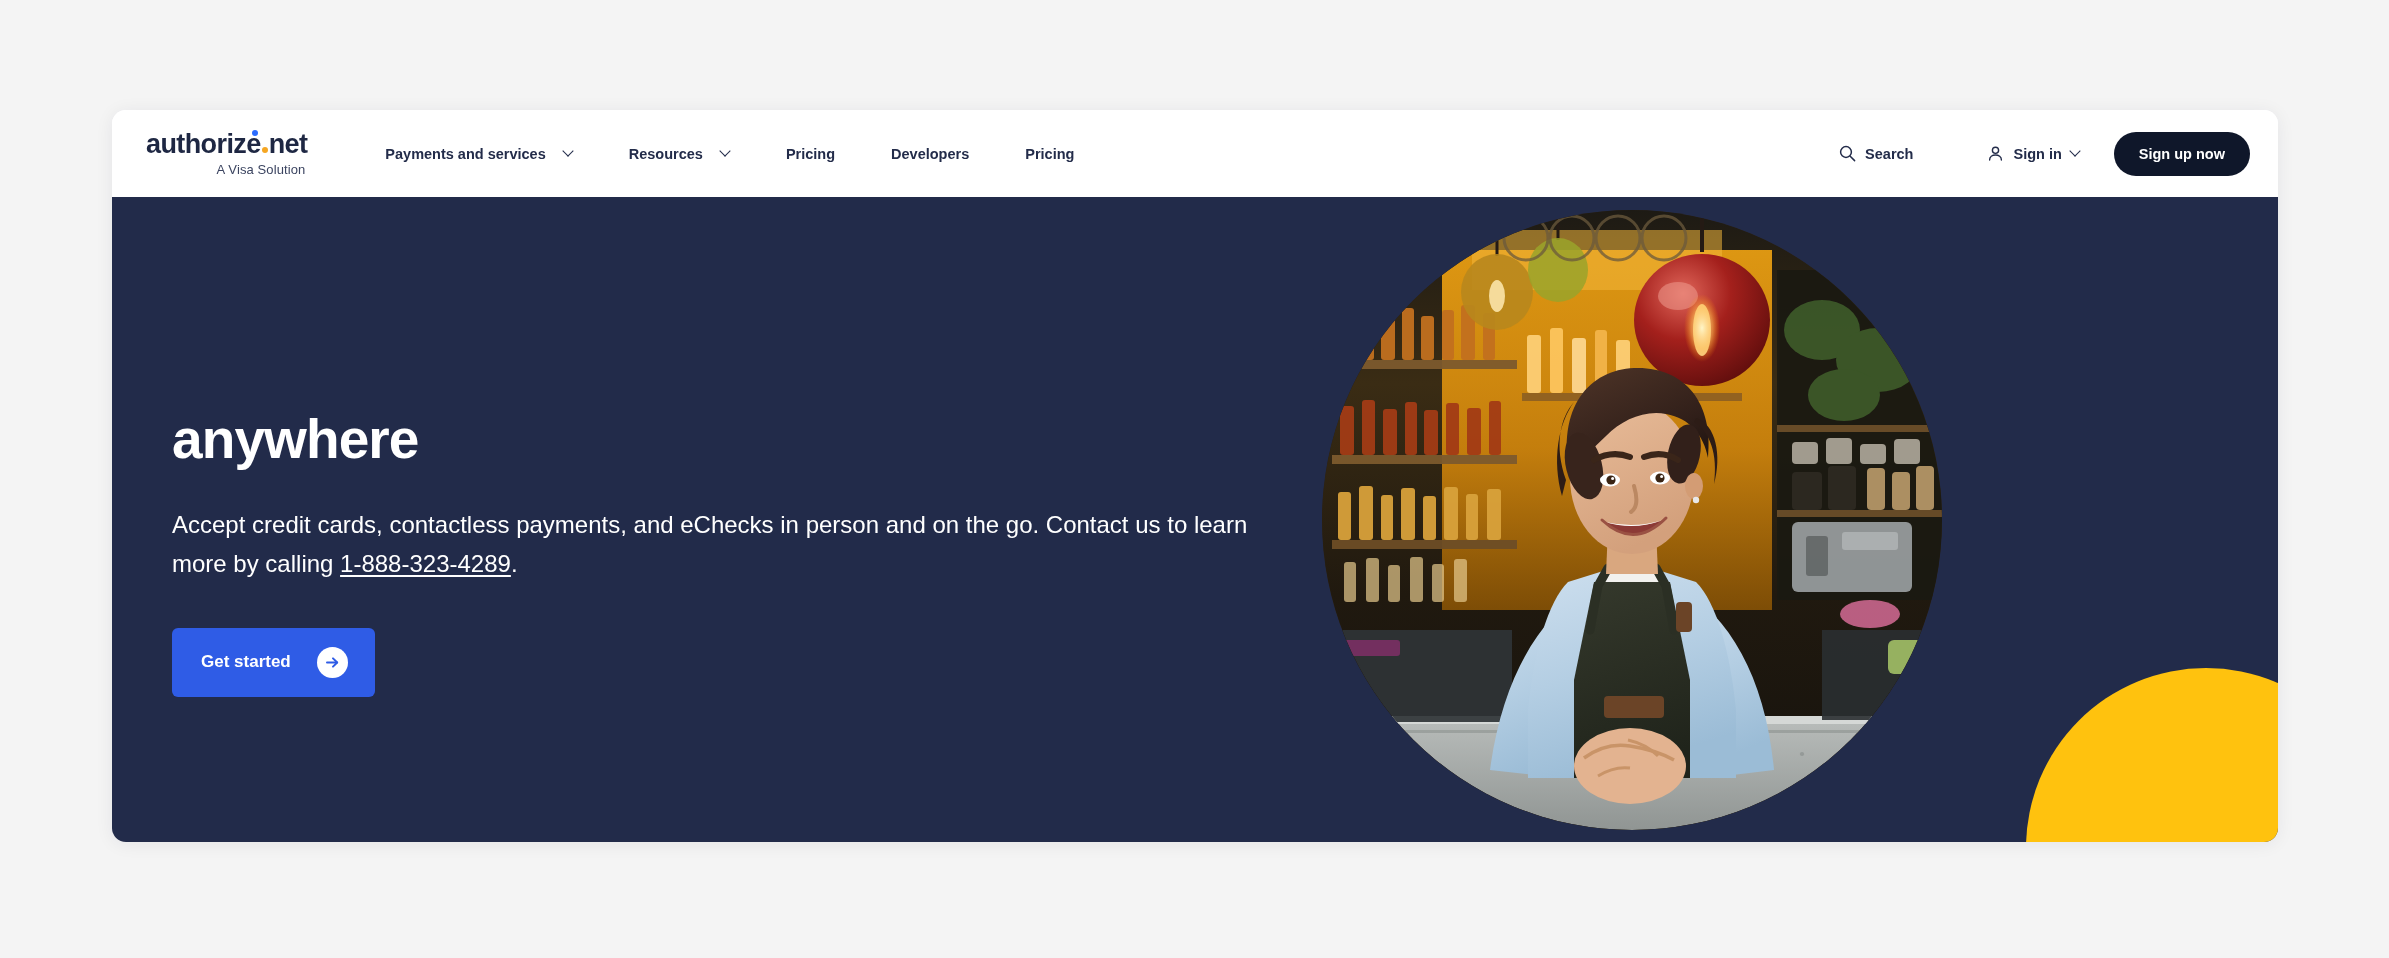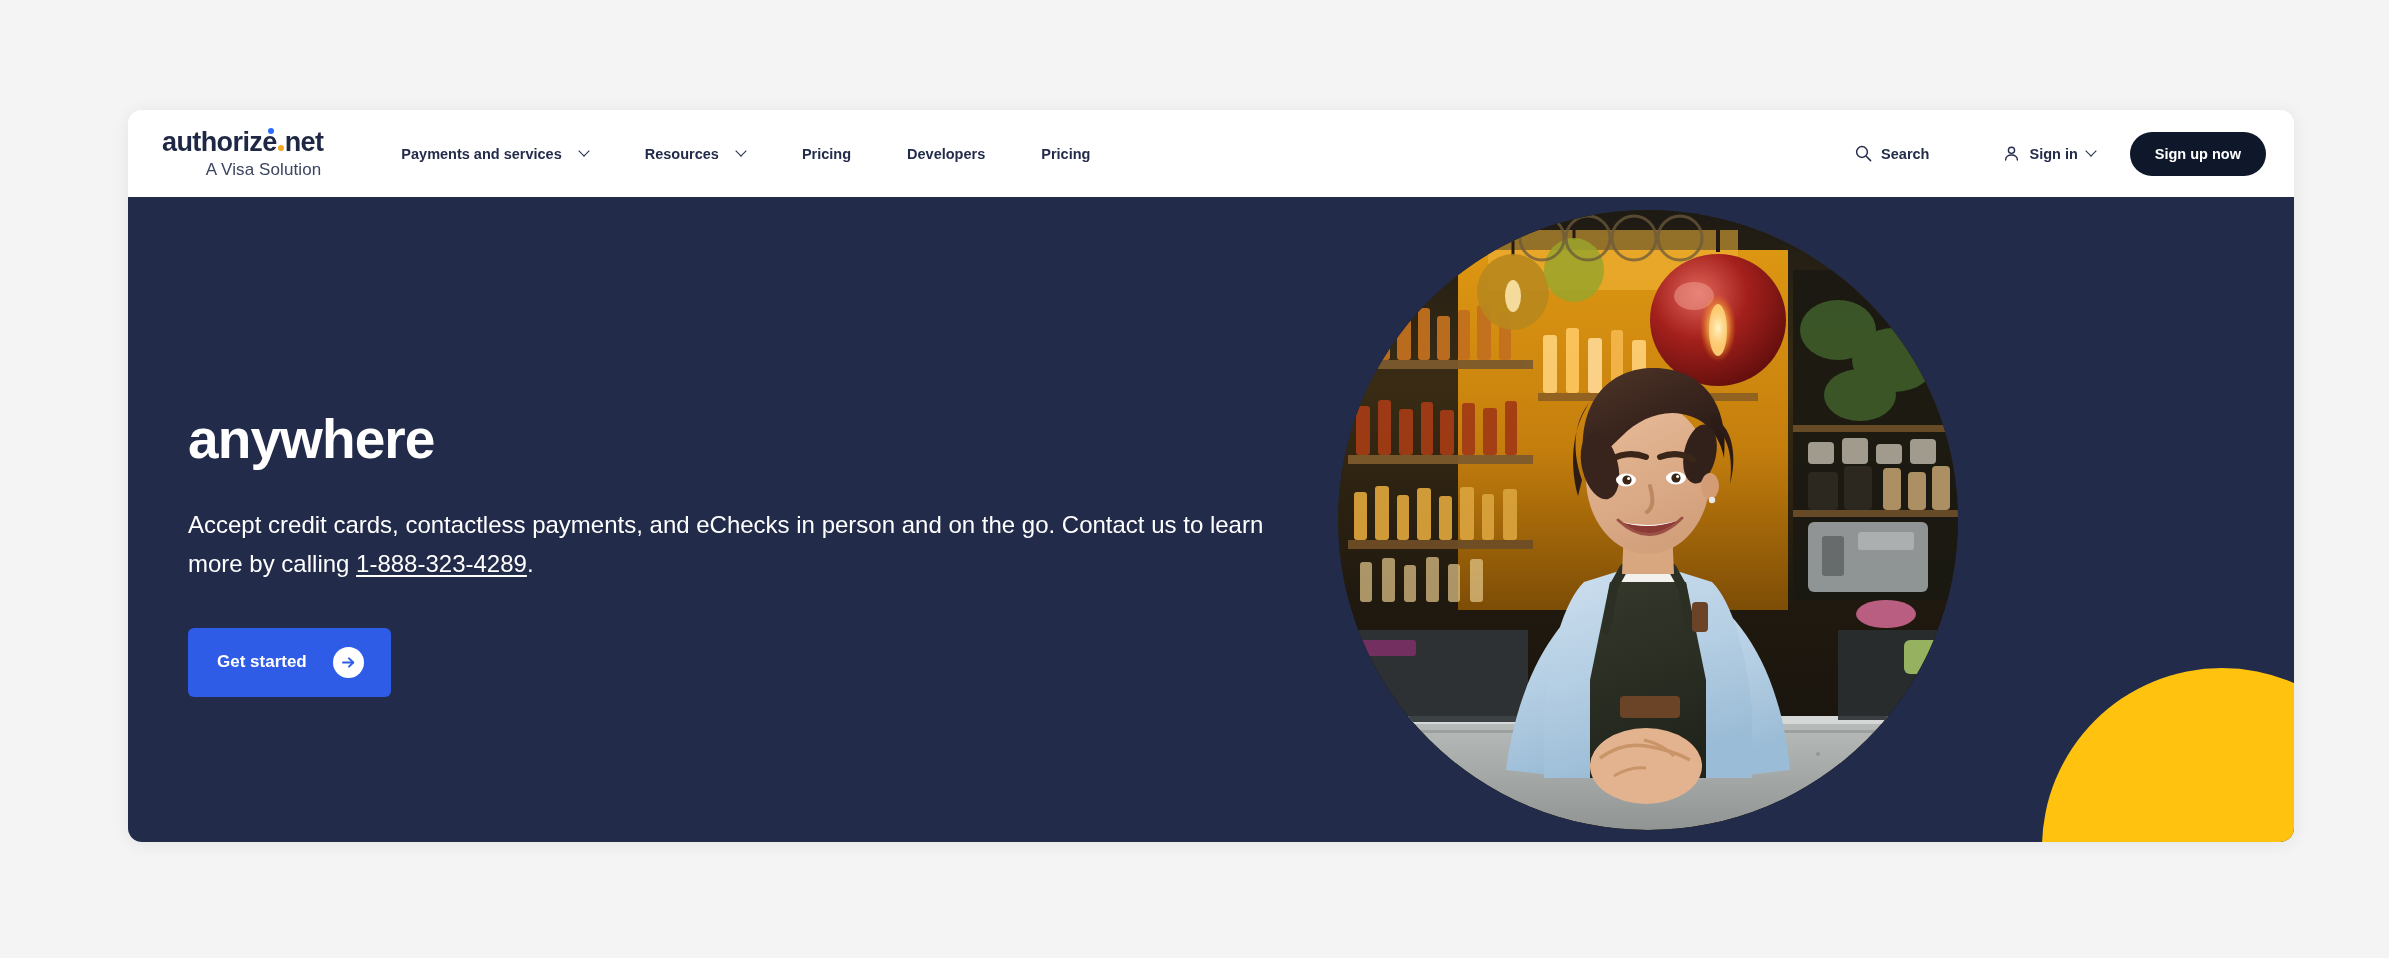--- a/index.html
+++ b/index.html
@@ -17,21 +17,21 @@
   .page {
     position: relative;
     width: 2389px;
     height: 958px;
     background: #f4f4f4;
   }
 
   
   .site-card {
     position: absolute;
-    left: 128px;
+    left: 112px;
     top: 110px;
     width: 2166px;
     height: 732px;
     border-radius: 14px;
     background: #ffffff;
     overflow: hidden;
     box-shadow: 0 2px 18px rgba(30,35,60,0.07);
   }
 
   
@@ -72,21 +72,21 @@
   }
   .brand-word .blue-dot {
     position: absolute;
     width: 6px; height: 6px;
     border-radius: 50%;
     background: #2b6cff;
     top: -1px;
     left: 106px;
   }
   .brand-tag {
-    font-size: 17px;
+    font-size: 13px;
     color: #3b4460;
     letter-spacing: 0.1px;
     margin-top: 5px;
     align-self: flex-end;
     padding-right: 2px;
   }
 
   .nav-links {
     display: flex;
     align-items: center;

